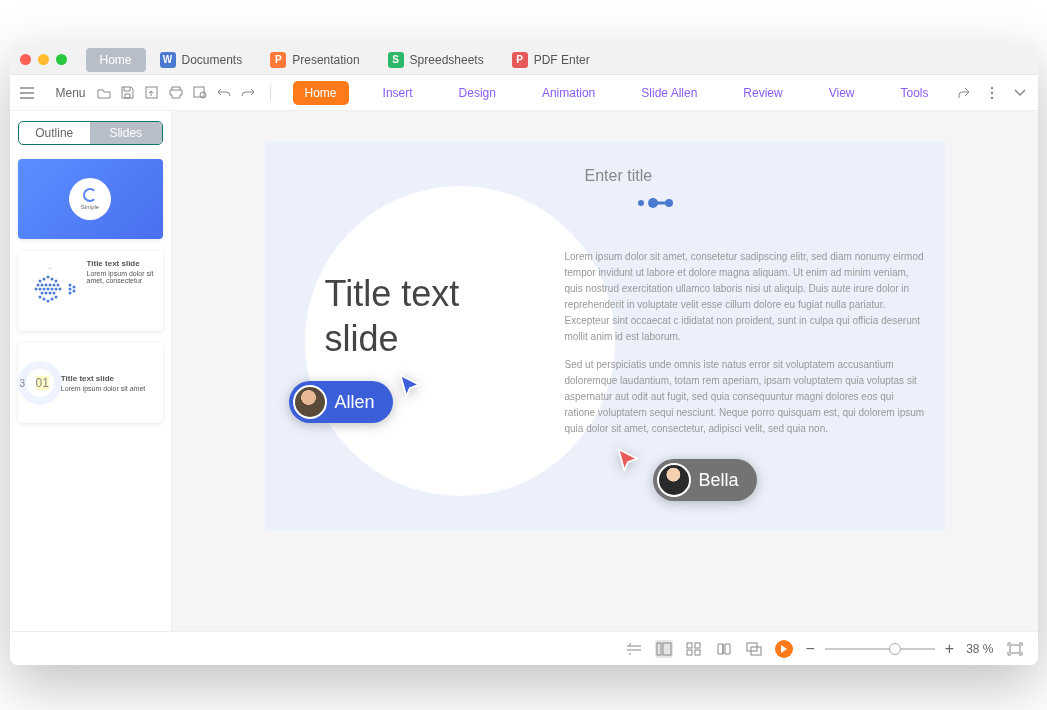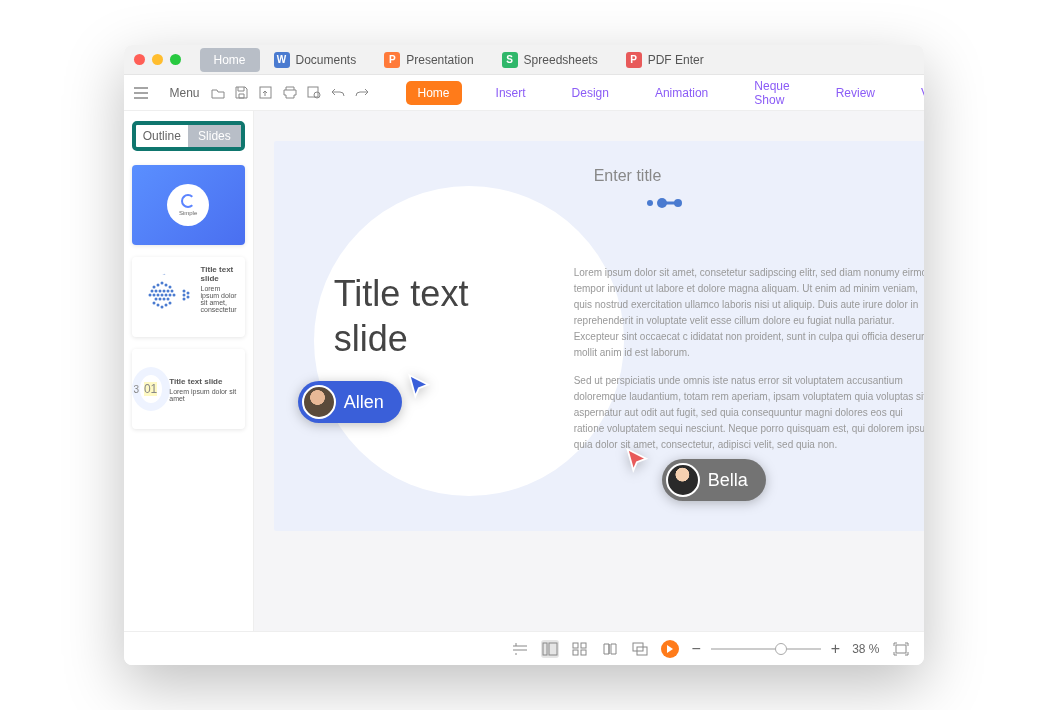--- a/index.html
+++ b/index.html
@@ -1,17 +1,17 @@
 <!DOCTYPE html>
 <html><head>
 <meta charset="utf-8">
 <style>
 * { margin: 0; padding: 0; box-sizing: border-box; font-family: -apple-system, BlinkMacSystemFont, "Segoe UI", Arial, sans-serif; }
 body { background: #fff; display: flex; align-items: center; justify-content: center; height: 100vh; }
-.window { width: 800px; height: 620px; background: #fff; border-radius: 8px; box-shadow: 0 20px 60px rgba(0,0,0,0.25); overflow: hidden; display: flex; flex-direction: column; }
+.window { width: 1028px; height: 620px; background: #fff; border-radius: 8px; box-shadow: 0 20px 60px rgba(0,0,0,0.25); overflow: hidden; display: flex; flex-direction: column; }
 
 
 .titlebar { height: 30px; background: #f2f2f2; display: flex; align-items: center; padding: 0 10px; gap: 7px; border-bottom: 1px solid #e5e5e5;}
 .tl-dot { width: 11px; height: 11px; border-radius: 50%; }
 .tl-close{background:#ff5f57;} .tl-min{background:#ffbd2e;} .tl-max{background:#28c940;}
 .tabs { display: flex; margin-left: 12px; gap: 0; height: 100%; align-items:center;}
 .tab { display: flex; align-items: center; gap: 6px; padding: 0 14px; height: 24px; font-size: 12px; color: #555; border-radius: 4px; cursor: pointer;}
 .tab.active { background: #b8bec7; color: #fff; }
 .tab-icon { width: 16px; height: 16px; border-radius: 3px; display:flex;align-items:center;justify-content:center; color:#fff; font-size:10px; font-weight:bold;}
 .ic-w{background:#4a7bd0;} .ic-p{background:#ff7a3a;} .ic-s{background:#2fb76a;} .ic-pdf{background:#e85a5a;}
@@ -23,21 +23,21 @@
 .ti{width:16px;height:14px;color:#888;cursor:pointer;display:flex;align-items:center;justify-content:center;}
 .sep{width:1px;height:16px;background:#ddd;margin:0 4px;}
 .ribbon-tabs{display:flex;gap:22px;align-items:center;margin-left:8px;}
 .ribbon-tab{font-size:12px;color:#8b5cf6;cursor:pointer;padding:5px 12px;border-radius:5px;}
 .ribbon-tab.active{background:#ff7b1a;color:#fff;font-weight:500;}
 .toolbar-right{margin-left:auto;display:flex;gap:12px;align-items:center;}
 
 
 .content{flex:1;display:flex;overflow:hidden;}
 .sidebar{width:162px;background:#fff;border-right:1px solid #eee;padding:10px 8px;display:flex;flex-direction:column;}
-.view-toggle{display:flex;border:4px solid #0f766e;border-radius:5px;overflow:hidden;margin-bottom:14px;}
+.view-toggle{display:flex;border:1px solid #0f766e;border-radius:5px;overflow:hidden;margin-bottom:14px;}
 .vt-btn{flex:1;text-align:center;font-size:12px;padding:4px 0;cursor:pointer;color:#666;}
 .vt-btn.active{background:#b8bec7;color:#fff;}
 .thumbs{display:flex;flex-direction:column;gap:12px;}
 .thumb{width:100%;height:80px;background:#fff;border-radius:4px;box-shadow:0 1px 4px rgba(0,0,0,0.1);cursor:pointer;position:relative;overflow:hidden;}
 .thumb1{background:linear-gradient(135deg,#5a8fff,#4a6ff0);display:flex;align-items:center;justify-content:center;}
 .thumb1-circ{width:42px;height:42px;background:#fff;border-radius:50%;display:flex;flex-direction:column;align-items:center;justify-content:center;}
 .thumb1-logo{width:14px;height:14px;border:2px solid #5b84ff;border-radius:50%;border-right-color:transparent;}
 .thumb1-txt{font-size:6px;color:#666;margin-top:2px;}
 .thumb2{background:#fff;padding:8px;display:flex;}
 .dotgrid{width:55px;height:60px;position:relative;}
@@ -49,21 +49,21 @@
 .thumb3-num{position:absolute;left:2px;font-size:10px;color:#888;}
 .thumb3-01{font-size:12px;color:#888;margin-left:-26px;background:#fef9c3;}
 
 
 .canvas-area{flex:1;background:#f5f5f7;display:flex;align-items:flex-start;justify-content:center;padding:30px 20px;position:relative;}
 .slide{width:680px;height:390px;background:#ecf0fb;border-radius:2px;position:relative;}
 .big-circle{position:absolute;left:40px;top:45px;width:310px;height:310px;background:#fff;border-radius:50%;}
 .slide-title-text{position:absolute;left:60px;top:130px;font-size:36px;font-weight:500;color:#444;line-height:1.25;}
 .enter-title{position:absolute;left:320px;top:26px;font-size:16px;color:#888;}
 .dots-deco{position:absolute;left:370px;top:55px;width:40px;height:14px;}
-.body-text{position:absolute;left:300px;top:124px;width:360px;font-size:10px;color:#999;line-height:1.6;}
+.body-text{position:absolute;left:300px;top:108px;width:360px;font-size:10px;color:#999;line-height:1.6;}
 .body-text p{margin-bottom:12px;}
 
 
 .cursor-wrap{position:absolute;display:flex;align-items:center;filter:drop-shadow(0 2px 6px rgba(0,0,0,0.25));}
 .cursor-arrow{width:28px;height:28px;}
 .cursor-pill{display:flex;align-items:center;gap:8px;padding:4px 18px 4px 4px;border-radius:22px;margin-left:-6px;}
 .cursor-avatar{width:34px;height:34px;border-radius:50%;background:#ddd;border:2px solid #fff;background-size:cover;background-position:center;}
 .cursor-name{font-size:18px;color:#fff;font-weight:500;}
 .c-green .cursor-pill{background:#52b85a;} .c-blue .cursor-pill{background:#3a5fd9;} .c-red .cursor-pill{background:#737373;}
 .av1{background:radial-gradient(circle at 40% 35%, #f0c9a8 30%, #3a3a3a 32%);}
@@ -158,21 +158,21 @@
             <path d="M10 2l3 3-3 3M13 5H5a4 4 0 00-4 4" fill="none" stroke="#888"></path>
           </svg>
         </div>
     </div>
     <div class="sep"></div>
     <div class="ribbon-tabs">
       <div class="ribbon-tab active">Home</div>
       <div class="ribbon-tab">Insert</div>
       <div class="ribbon-tab">Design</div>
       <div class="ribbon-tab">Animation</div>
-      <div class="ribbon-tab">Neque Show</div>
+      <div class="ribbon-tab">Slide Allen</div>
       <div class="ribbon-tab">Review</div>
       <div class="ribbon-tab">View</div>
       <div class="ribbon-tab">Tools</div>
     </div>
     <div class="toolbar-right">
       <div class="ti">
           <svg width="14" height="14" viewBox="0 0 14 14">
             <path d="M8 2l4 4-4 4M12 6H5a3 3 0 00-3 3v3" fill="none" stroke="#888"></path>
           </svg>
         </div>

